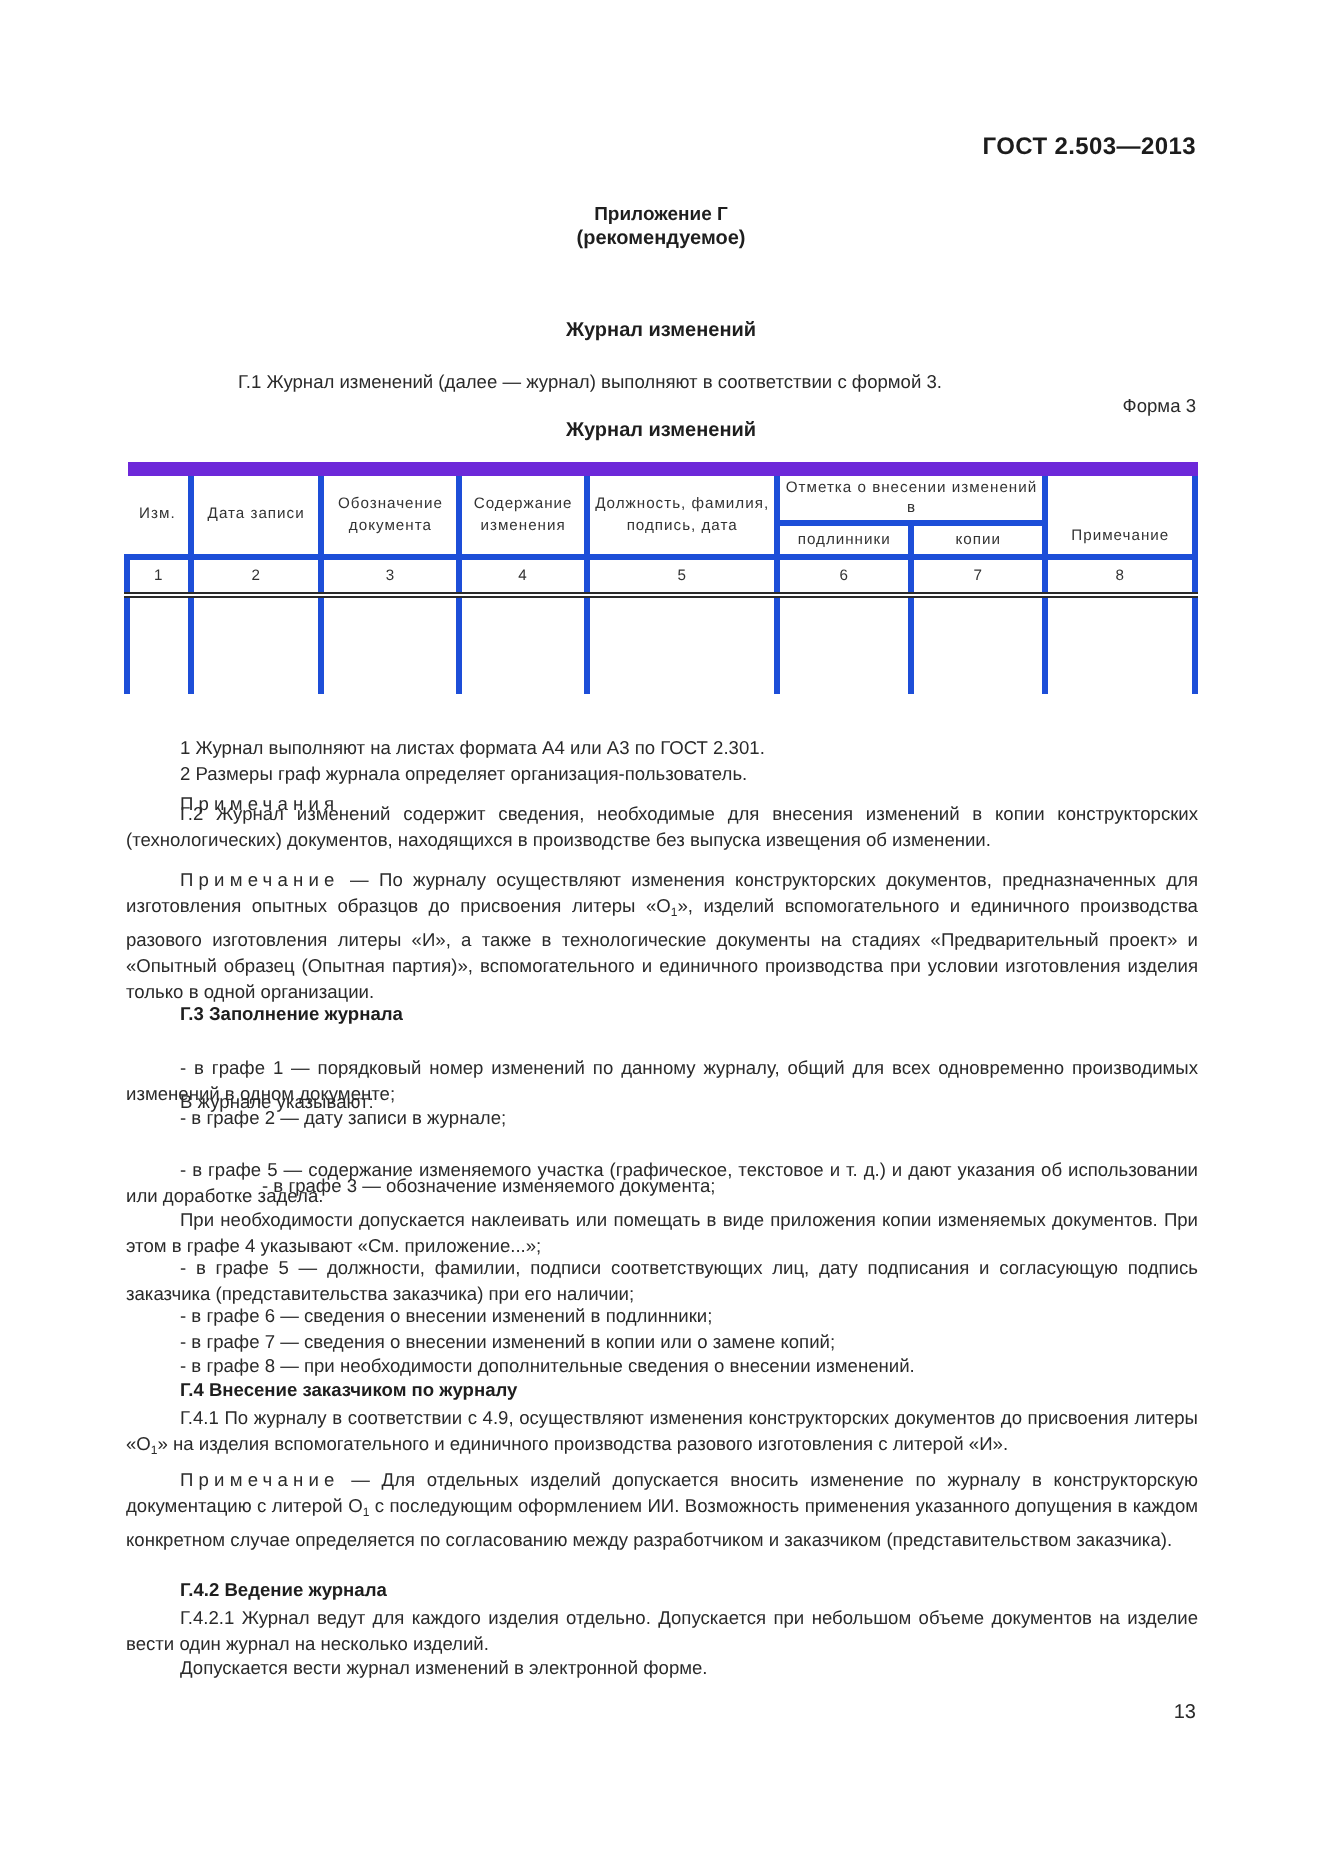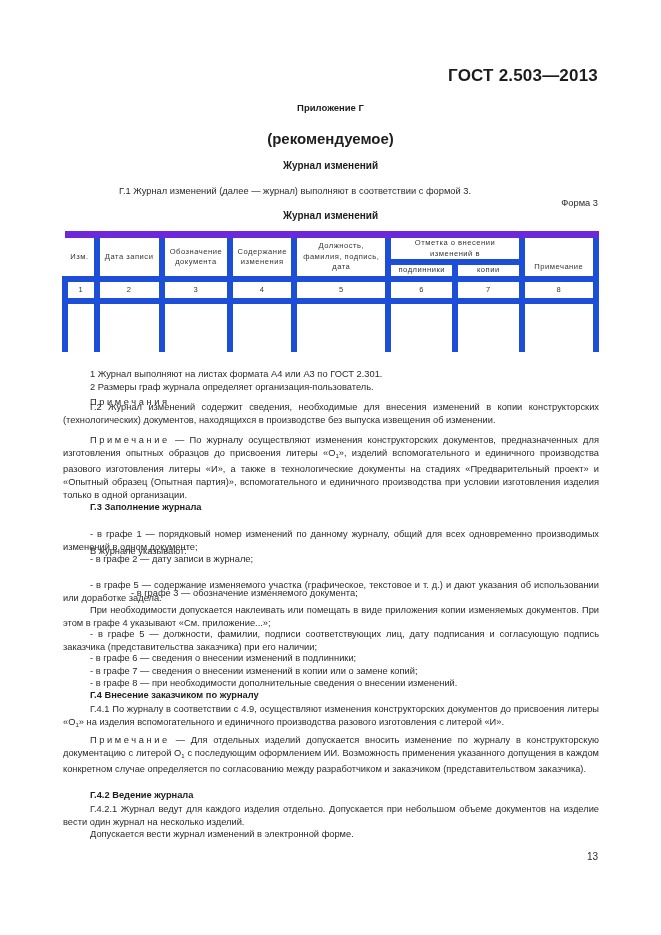--- a/index.html
+++ b/index.html
@@ -1,39 +1,39 @@
 <!DOCTYPE html>
 <html><head>
 <meta charset="utf-8">
 <style>
   html, body { margin:0; padding:0; background:#ffffff; }
   body { width:661px; height:935px; position:relative; overflow:hidden;
          font-family:"Liberation Sans", sans-serif; color:#2a2a2a; font-size:9.3px; }
   .abs { position:absolute; }
-  .hdr { right:63px; top:66px; font-weight:bold; font-size:17px; letter-spacing:0.2px; color:#1c1c1c; }
+  .hdr { right:63px; top:66px; font-weight:bold; font-size:12px; letter-spacing:0.2px; color:#1c1c1c; }
   .center { left:0; width:661px; text-align:center; }
   .bold { font-weight:bold; color:#1e1e1e; }
   .sp { letter-spacing:2.6px; }
   .para { left:63px; width:536px; line-height:13px; text-align:justify; }
   .ind { text-indent:27px; }
   table.j { position:absolute; left:62px; top:231px; width:537px; border-collapse:collapse; font-size:7.6px; letter-spacing:0.5px; color:#333; }
-  table.j td { border:6px solid #1d4ed8; text-align:center; vertical-align:middle; padding:0 2px; line-height:10.5px; }
+  table.j td { border:3px solid #1d4ed8; text-align:center; vertical-align:middle; padding:0 2px; line-height:10.5px; }
   table.j tr.num td { height:16px; border-bottom:3px double #2a2a2a; }
   table.j tr.body td { height:48px; }
   table.j tr.h1 td { border-top:7px solid #6d28d9; }
   sub { font-size:6px; vertical-align:-2px; }
   .pnum { right:63px; top:851px; font-size:10px; }
 </style>
 </head>
 <body>
 
 <div class="abs hdr">ГОСТ 2.503—2013</div>
 
 <div class="abs center bold" style="top:102px;font-size:9.5px;">Приложение Г</div>
-<div class="abs center bold" style="top:114px;font-size:15px;margin-top:16px;">(рекомендуемое)</div>
+<div class="abs center bold" style="top:114px;font-size:10px;">(рекомендуемое)</div>
 
 <div class="abs center bold" style="top:160px;font-size:10px;">Журнал изменений</div>
 
 <div class="abs" style="left:90px;top:186px;padding-left:29px;">Г.1 Журнал изменений (далее — журнал) выполняют в соответствии с формой 3.</div>
 <div class="abs" style="right:63px;top:198px;">Форма 3</div>
 <div class="abs center bold" style="top:210px;font-size:10px;">Журнал изменений</div>
 
 <table class="j">
   <colgroup>
     <col style="width:32px">

